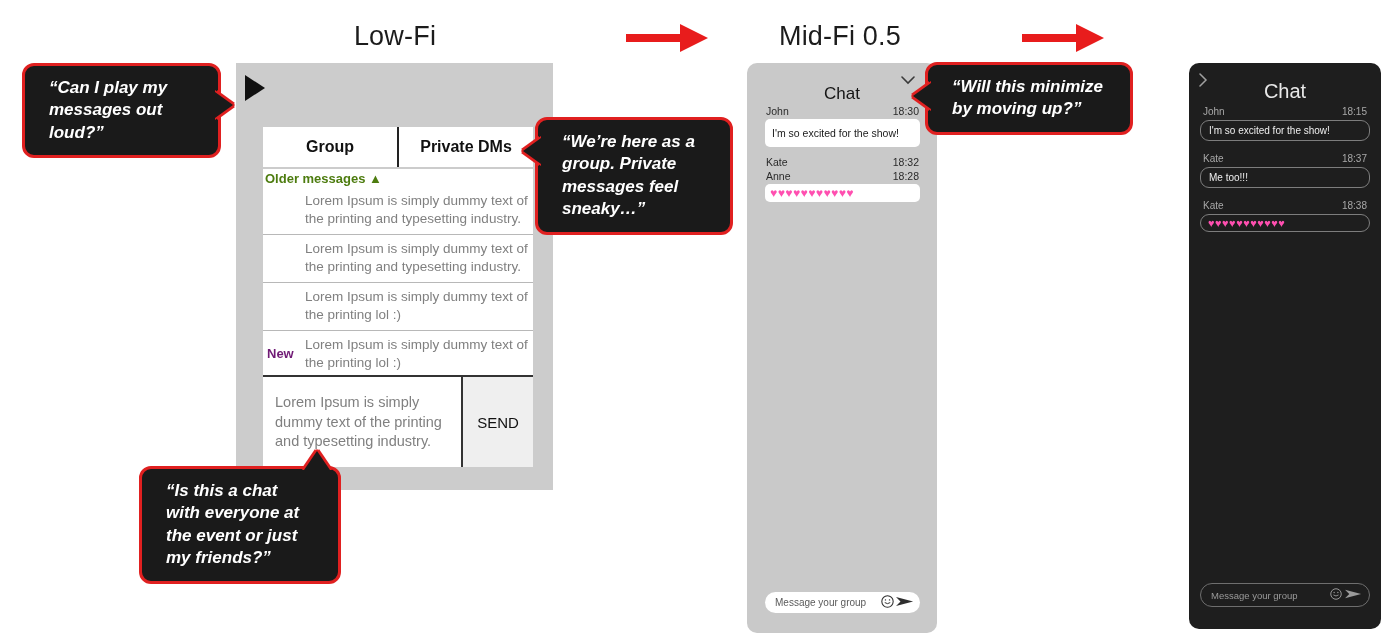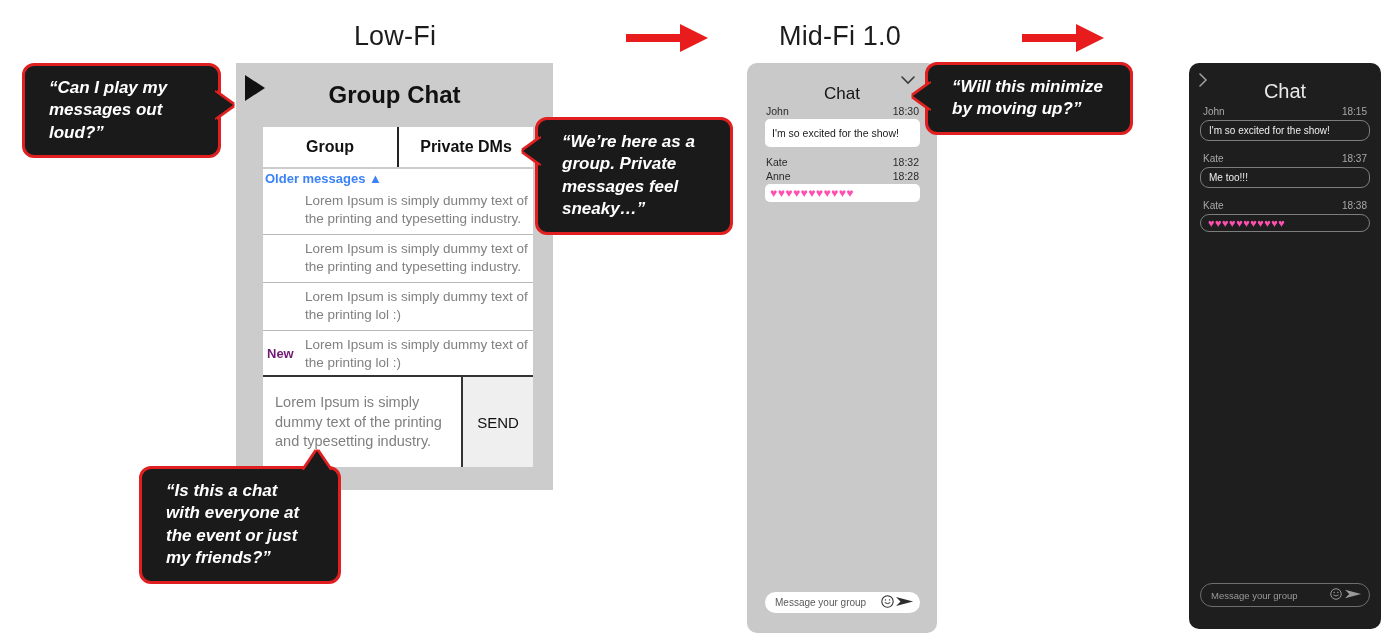--- a/index.html
+++ b/index.html
@@ -57,21 +57,21 @@
     display: flex; background: #fff;
   }
   .lowfi-tab {
     flex: 1; display: flex; align-items: center; justify-content: center;
     font-size: 16px; font-weight: bold; color: #111;
     background: #fff;
   }
   .lowfi-tab.sep { border-left: 2px solid #222; }
   #lowfi-older {
     position: absolute; left: 27px; top: 106px; width: 270px;
-    font-size: 13px; font-weight: bold; color: #3b82f6;
+    font-size: 13px; font-weight: bold; color: #4d7c0f;
     background: #fff; padding: 2px 2px 2px 2px;
     height: 18px;
   }
   #lowfi-list {
     position: absolute; left: 27px; top: 124px;
     width: 270px; background: #fff;
   }
   .lowfi-msg {
     display: flex;
     border-top: 1px solid #b8b8b8;
@@ -237,36 +237,35 @@
     filter: drop-shadow(0 -2px 0 #e02020) drop-shadow(2px 0 0 #e02020) drop-shadow(-2px 0 0 #e02020);
   }
   .heart { color: #ff4fb0; }
 </style>
 </head>
 <body>
 
 <div id="stage">
 
   <div class="col-title" id="title-lowfi">Low-Fi</div>
-  <div class="col-title" id="title-midfi">Mid-Fi 1.0</div>
+  <div class="col-title" id="title-midfi">Mid-Fi 0.5</div>
 
   <div class="arrow" id="arrow-1">
     <svg width="86" height="34" viewBox="0 0 86 34">
         <path d="M2 13 H56 V3 L84 17 L56 31 V21 H2 Z" fill="#e81c1c"></path>
       </svg>
   </div>
   <div class="arrow" id="arrow-2">
     <svg width="86" height="34" viewBox="0 0 86 34">
         <path d="M2 13 H56 V3 L84 17 L56 31 V21 H2 Z" fill="#e81c1c"></path>
       </svg>
   </div>
 
   <div id="lowfi-panel">
     <div id="lowfi-play"></div>
-    <div id="lowfi-heading">Group Chat</div>
 
     <div id="lowfi-tabs">
       <div class="lowfi-tab">Group</div>
       <div class="lowfi-tab sep">Private DMs</div>
     </div>
 
     <div id="lowfi-older">Older messages ▲</div>
 
     <div id="lowfi-list">
       <div class="lowfi-msg indent">

